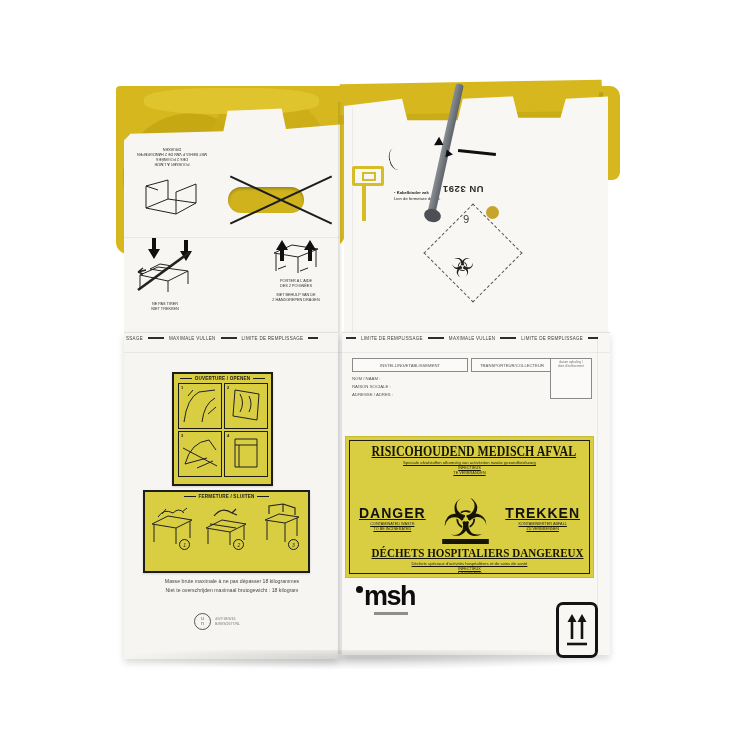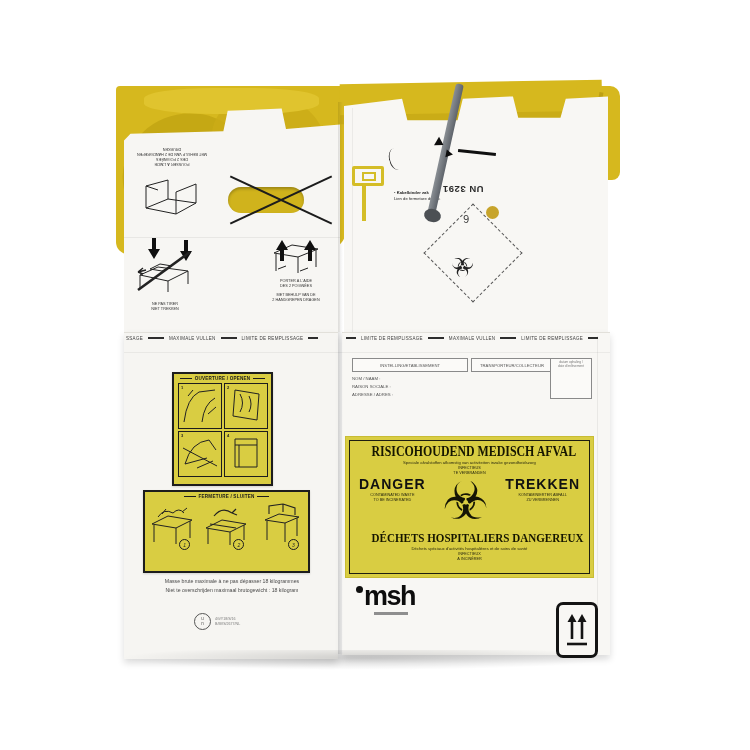--- a/index.html
+++ b/index.html
@@ -95,26 +95,26 @@
         display:flex;align-items:center;justify-content:center;text-align:center;}
   .c1{width:114px;height:12px;}
   .c2{width:80px;height:12px;}
   .c3{position:absolute;right:0;top:0;width:40px;height:38px;border:1px solid #8a8a8a;
       font-size:3.2px;line-height:4px;color:#777;text-align:center;padding-top:1px;background:#fbfaf8;}
   .form-rows{margin-top:3px;font-size:4.3px;line-height:8px;color:#555;text-align:left;}
 
   
   .dlabel{left:345px;top:436px;width:249px;height:142px;background:#d9cd42;box-shadow:0 0 0 1px #c8bc33 inset;}
   .dlabel-inner{position:absolute;left:4px;top:4px;right:4px;bottom:4px;border:1.3px solid #1e1e10;
-                text-align:center;color:#161600;overflow:hidden;}
+                text-align:center;color:#161600;overflow:hidden;text-decoration:underline;}
   .dl-t1{font-family:"Liberation Serif",serif;font-weight:bold;font-size:14.5px;
          transform:scaleX(.82);white-space:nowrap;margin-top:2px;}
   .dl-s{font-size:4.2px;line-height:5px;color:#2a2a10;}
   .dl-inf{font-size:3.8px;line-height:4.6px;color:#2a2a10;margin-top:1px;}
-  .dl-mid{display:flex;justify-content:space-between;padding:0 9px;margin-top:1px;height:54px;}
+  .dl-mid{display:flex;justify-content:space-between;align-items:center;padding:0 9px;margin-top:16px;height:54px;}
   .dl-word{font-weight:bold;font-size:14px;letter-spacing:1px;color:#111;}
   .dl-sub{font-size:3.8px;line-height:4.6px;color:#2a2a10;margin-top:1px;}
   .dl-bio{font-size:52px;line-height:50px;color:#151505;}
   .dl-t2{font-family:"Liberation Serif",serif;font-weight:bold;font-size:13.5px;
          transform:scaleX(.82);white-space:nowrap;}
 
   
   .ypanel{background:#d9cd42;border:2px solid #1d1d1d;box-shadow:0 1px 2px rgba(0,0,0,.15);}
   .open-panel{left:172px;top:372px;width:97px;height:110px;}
   .close-panel{left:143px;top:490px;width:163px;height:79px;}

